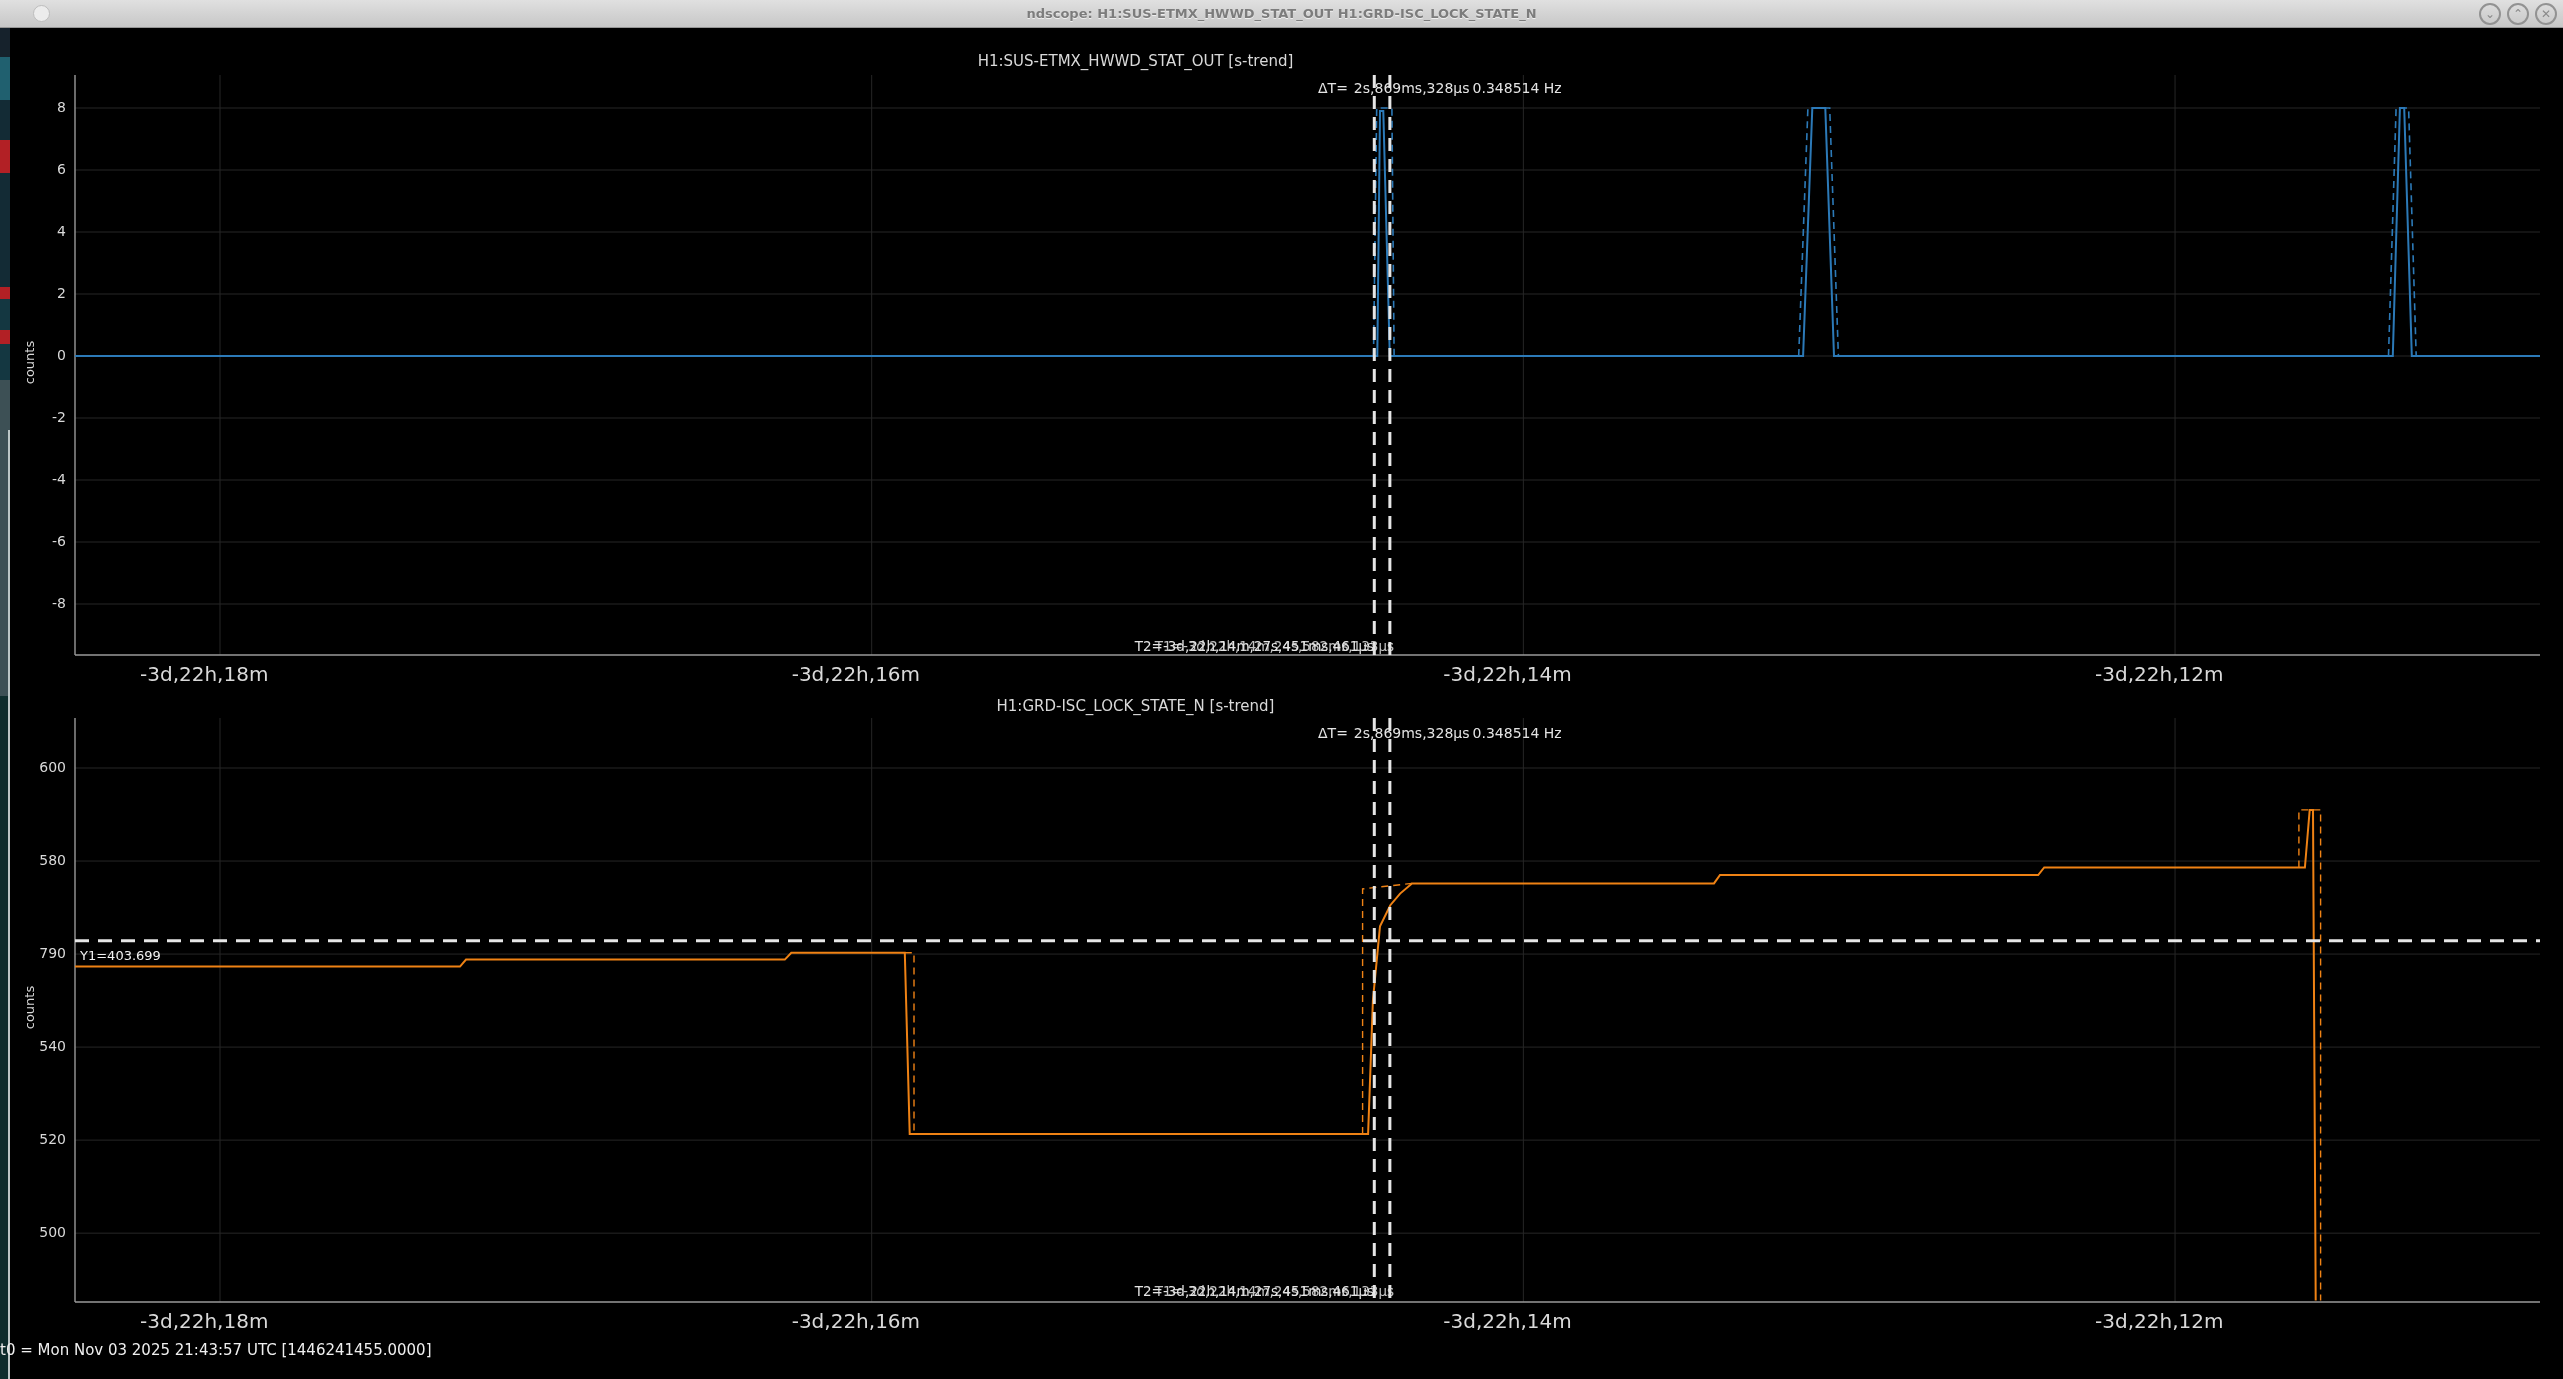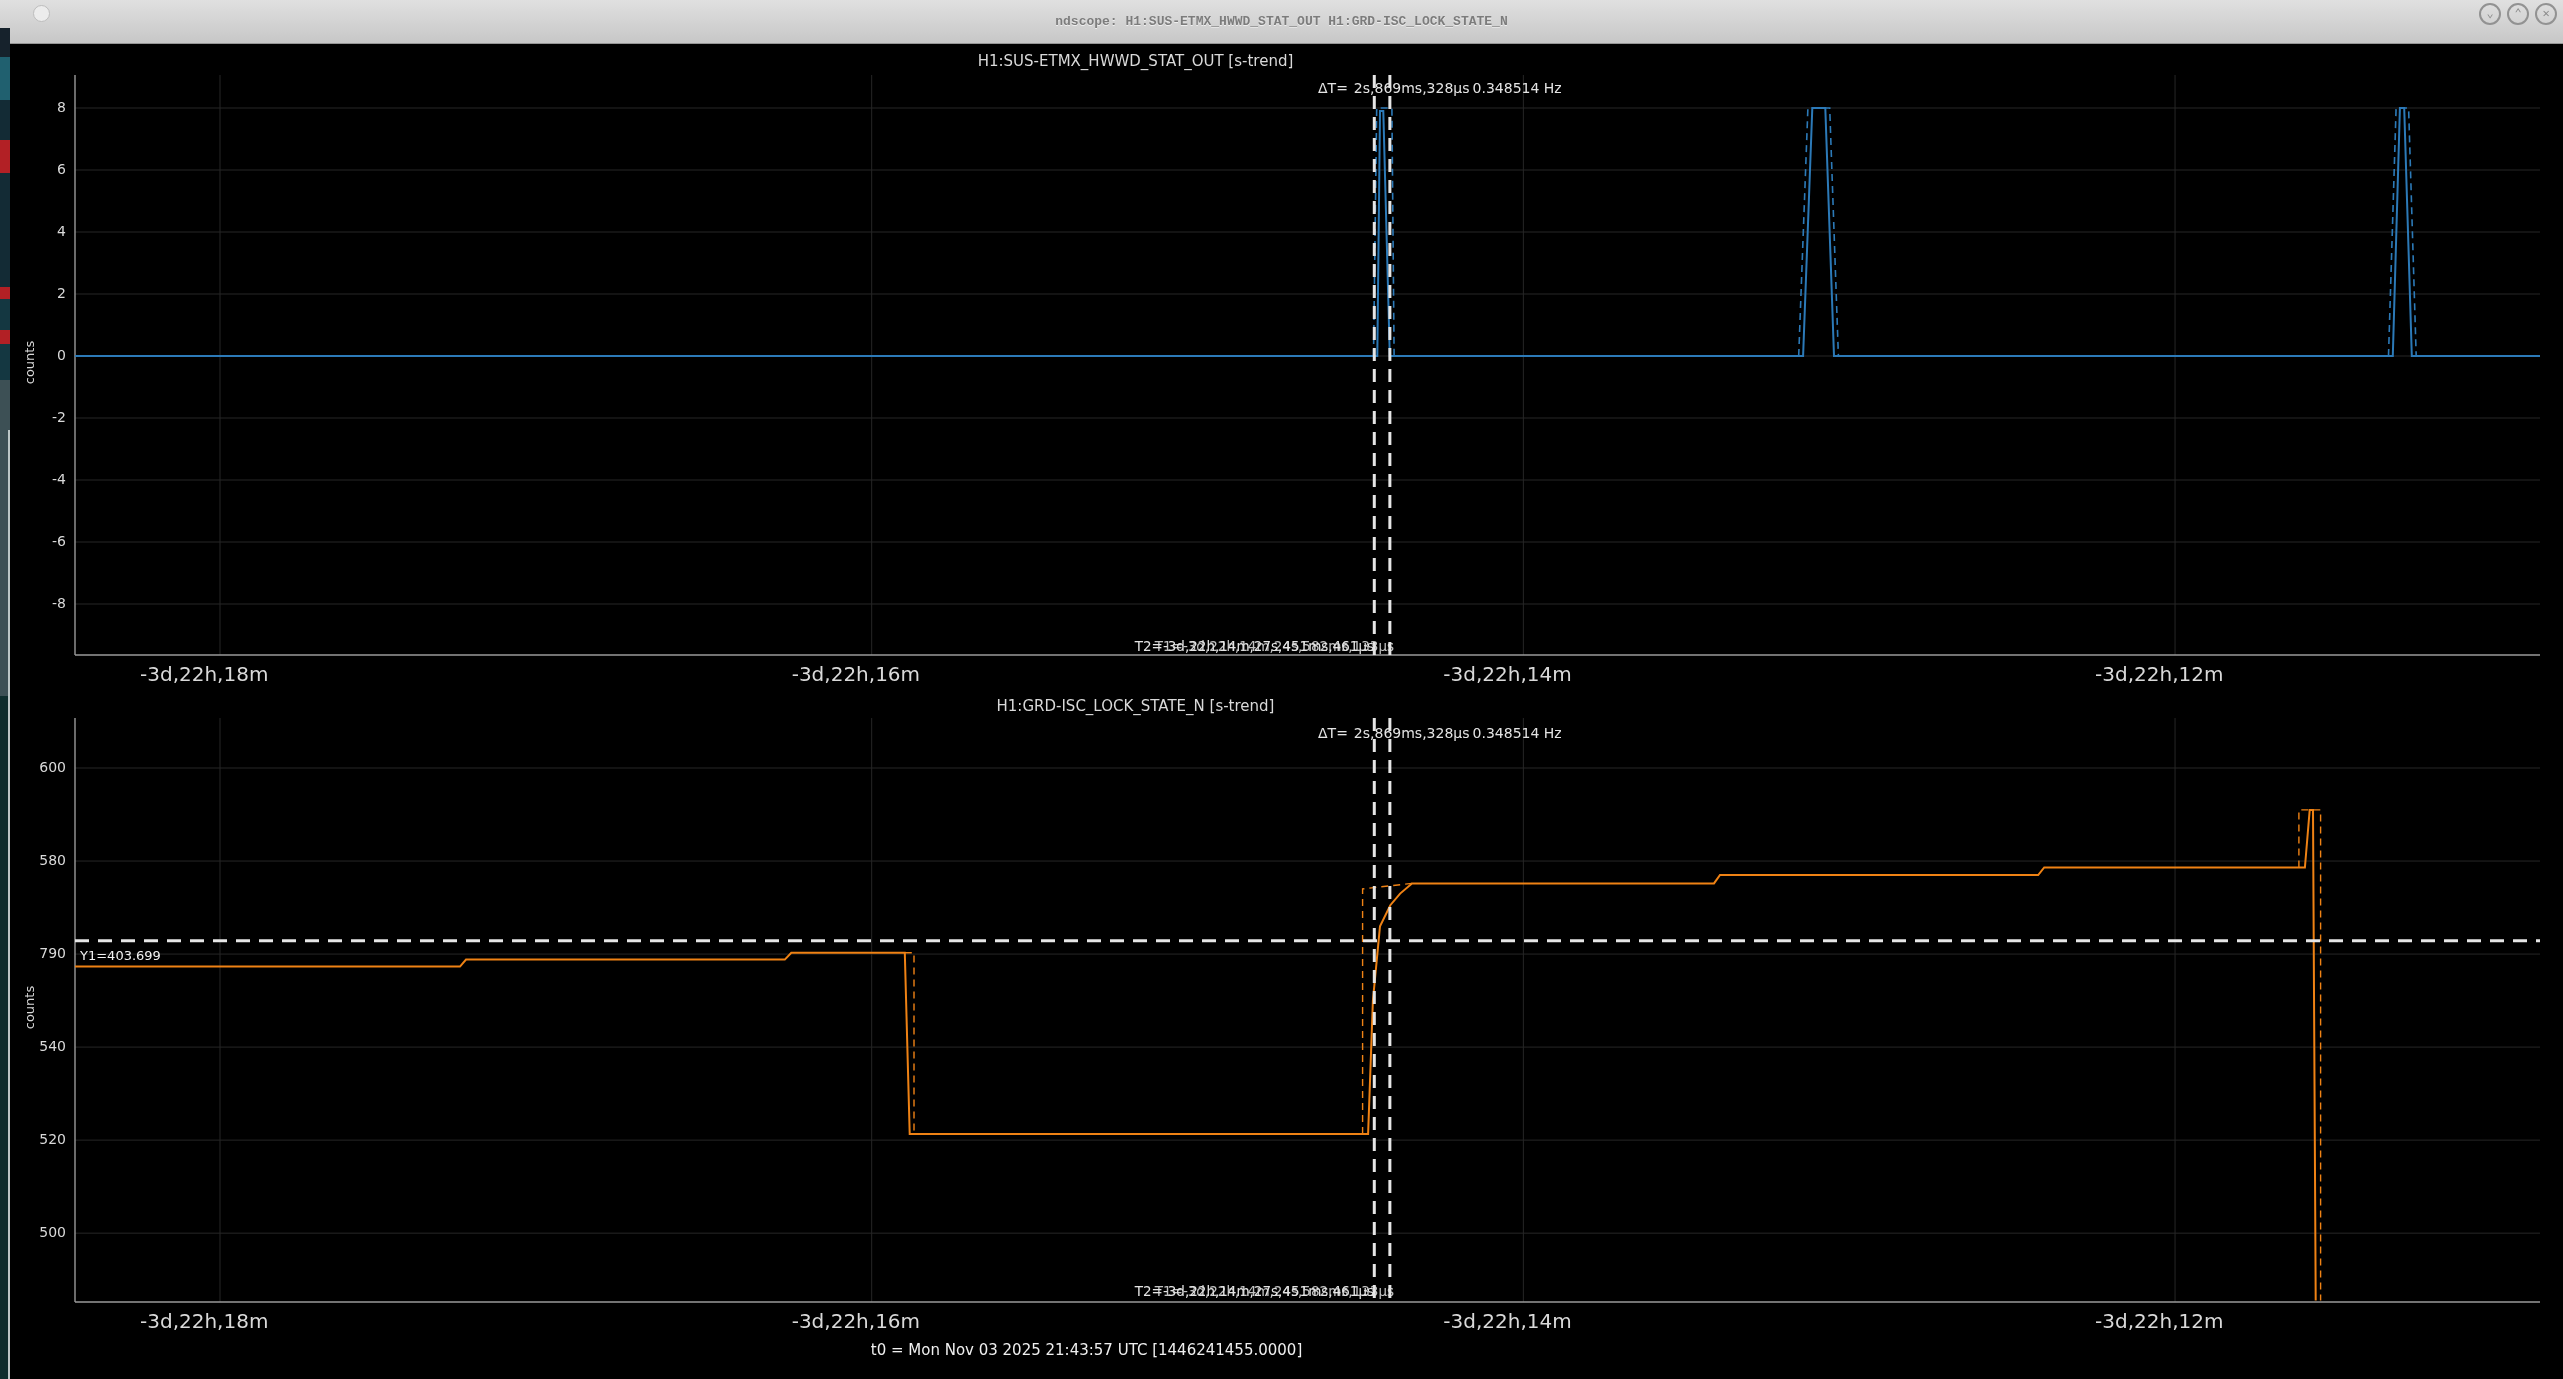--- a/index.html
+++ b/index.html
@@ -1,23 +1,23 @@
 <!DOCTYPE html>
 <html><head>
 <meta charset="utf-8">
 <style>
   * { margin:0; padding:0; box-sizing:border-box; }
   html,body { width:2563px; height:1379px; background:#000; overflow:hidden;
     font-family:"DejaVu Sans", sans-serif; }
   #window { position:absolute; inset:0; background:#000; }
 
   
-  #titlebar { position:absolute; left:0; top:0; width:2563px; height:44px;
+  #titlebar { position:absolute; left:0; top:0; width:2563px; height:28px;
     background:linear-gradient(#e0e0e0,#c7c7c7); border-bottom:1px solid #969696;
-    display:flex; align-items:center; justify-content:center;font-family:Liberation Mono, monospace; }
+    display:flex; align-items:center; justify-content:center; }
   #titlebar .title { font-size:13px; font-weight:bold; color:#7c7c7c;
     text-shadow:0 1px 0 #efefef; }
   #win-menu-btn { position:absolute; left:33px; top:5px; width:17px; height:17px;
     border-radius:50%; background:#ececec; border:1px solid #bdbdbd; }
   .winbtns { position:absolute; right:6px; top:3px; display:flex; gap:6px; }
   .winbtn { width:22px; height:22px; border-radius:50%; border:2px solid #929292;
     color:#8a8a8a; font-size:12px; line-height:18px; text-align:center;
     background:transparent; cursor:default; }
 
   
@@ -32,21 +32,21 @@
   .plot-title { left:0; width:2271px; text-align:center; font-size:15px; }
   .dt-wrap { display:flex; align-items:center; gap:6px; color:#e4e4e4; font-size:14px; }
   .dt-col { display:flex; flex-direction:row; gap:3px; }
   .t2-wrap { font-size:13.5px; color:#e4e4e4; white-space:nowrap; }
   .t2-wrap .t1 { position:absolute; right:-20px; top:0; opacity:.85; }
   .t2-wrap .t2 { position:relative; }
   .xtick { width:160px; margin-left:-80px; text-align:left; font-size:20px; }
   .ytick { width:52px; text-align:right; font-size:14px; }
   .ylabel { font-size:13px; transform:rotate(-90deg); transform-origin:center; }
   .y1lbl { font-size:13px; color:#f2f2f2; }
-  #t0 { left:0; top:1341px; width:2173px; text-align:center; font-size:15px; color:#efefef; }
+  #t0 { left:0; top:1341px; width:2173px; font-size:15px; color:#efefef; }
 </style>
 </head>
 <body>
 
 <div id="window">
 
   <div id="titlebar">
     <div id="win-menu-btn"></div>
     <div class="title">ndscope: H1:SUS-ETMX_HWWD_STAT_OUT H1:GRD-ISC_LOCK_STATE_N</div>
     <div class="winbtns">

